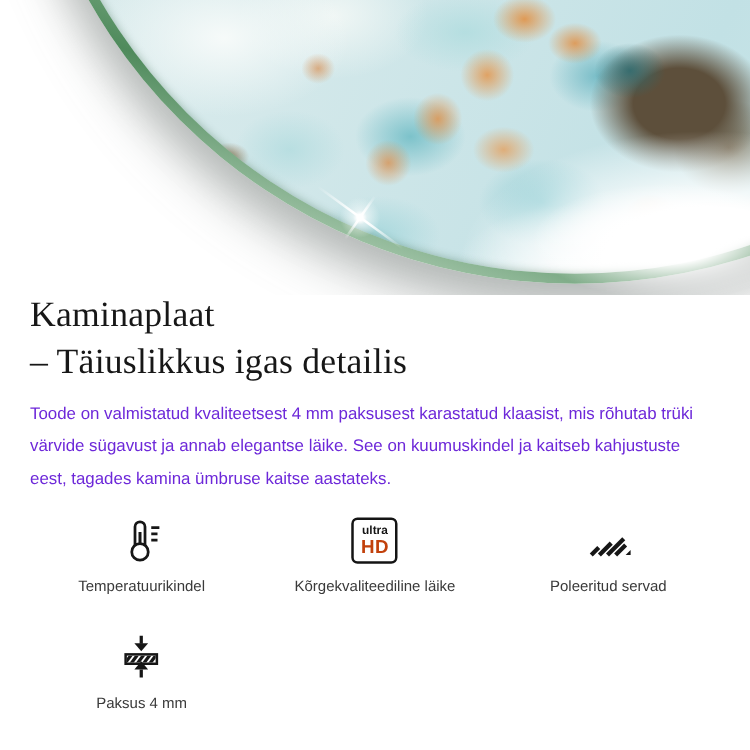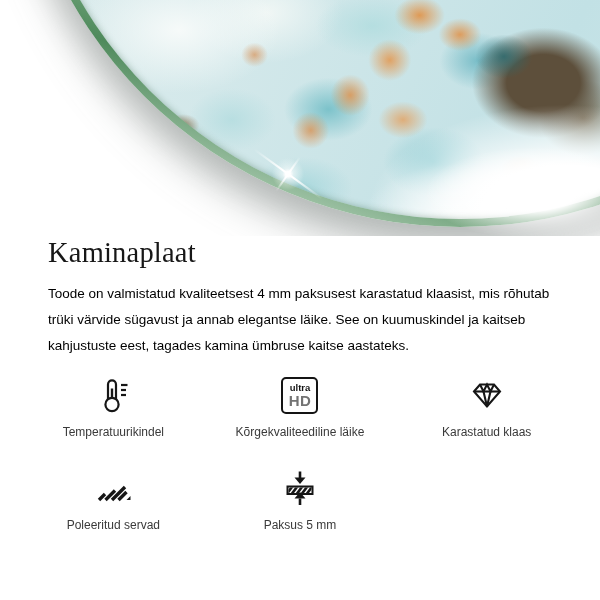--- a/index.html
+++ b/index.html
@@ -56,52 +56,52 @@
   .sparkle { position: absolute; left: 244px; top: 130px; width: 88px; height: 88px; pointer-events: none;
     background: radial-gradient(circle at 50% 50%, rgba(255,255,255,1) 0 4%, rgba(255,255,255,.55) 9%, rgba(255,255,255,0) 26%); }
   .sparkle::before { content: ""; position: absolute; left: 50%; top: 50%; width: 84px; height: 2.2px;
     transform: translate(-50%,-50%) rotate(36deg);
     background: linear-gradient(90deg, rgba(255,255,255,0), #fff 42% 58%, rgba(255,255,255,0)); }
   .sparkle::after { content: ""; position: absolute; left: 50%; top: 50%; width: 42px; height: 1.8px;
     transform: translate(-50%,-50%) rotate(-55deg);
     background: linear-gradient(90deg, rgba(255,255,255,0), #fff 42% 58%, rgba(255,255,255,0)); }
 
   
-  .content { padding: 0 48px; }
+  .content { padding: 0 24px; }
   h1 { font-family: "Liberation Serif", serif; font-weight: 400; color: #171717;
        font-size: 28.5px; line-height: 37px; margin-top: -2px; letter-spacing: .2px; }
-  .desc { margin-top: 10px; font-size: 13.5px; line-height: 26px; color: #000000; max-width: 532px; }
+  .desc { margin-top: 10px; font-size: 13.5px; line-height: 26px; color: #6d28d9; max-width: 532px; }
 
   .features { margin: 14px 20px 0; display: grid; grid-template-columns: repeat(3, 1fr);
               row-gap: 27px; }
   .feature { display: flex; flex-direction: column; align-items: center; }
   .ficon { height: 44px; display: flex; align-items: center; justify-content: center; color: #161616; }
   .flabel { margin-top: 8px; font-size: 12px; color: #3a3a3a; }
 
   .uhd-box { width: 37px; height: 37px; border: 2.6px solid #141414; border-radius: 5px;
     display: flex; flex-direction: column; align-items: center; justify-content: center; }
   .uhd-top { font-size: 9.5px; font-weight: 600; line-height: 10px; color: #141414; }
-  .uhd-bottom { font-size: 15px; font-weight: 800; line-height: 15px; color: #737373; letter-spacing: .3px; }
+  .uhd-bottom { font-size: 15px; font-weight: 800; line-height: 15px; color: #c2410c; letter-spacing: .3px; }
 
   svg { display: block; }
 </style>
 </head>
 <body>
 
 <div class="hero">
   <div class="plate-wrap">
     <div class="plate-art"></div>
   </div>
   <div class="hero-fade"></div>
   <div class="sparkle"></div>
 </div>
 
 <div class="content">
   <h1><span>Kaminaplaat</span><br>
-    </h1>
+    <span>– Täiuslikkus igas detailis</span></h1>
   <p class="desc">Toode on valmistatud kvaliteetsest 4 mm paksusest karastatud klaasist, mis rõhutab trüki värvide sügavust ja annab elegantse läike. See on kuumuskindel ja kaitseb kahjustuste eest, tagades kamina ümbruse kaitse aastateks.</p>
 </div>
 
 <div class="features">
 
   <div class="feature">
     <div class="ficon">
       <svg width="40" height="40" viewBox="0 0 40 40" fill="none" stroke="#161616" stroke-width="2.2">
         <circle cx="19" cy="29.5" r="6.6"></circle>
         <path d="M15 24.6 V9.4 a4 4 0 0 1 8 0 V24.6"></path>
@@ -118,31 +118,20 @@
     <div class="ficon">
       <div class="uhd-box">
         <span class="uhd-top">ultra</span>
         <span class="uhd-bottom">HD</span>
       </div>
     </div>
     <div class="flabel">Kõrgekvaliteediline läike</div>
   </div>
 
 
-  <div class="feature">
-    <div class="ficon">
-      <svg width="42" height="40" viewBox="0 0 42 40" fill="none" stroke="#161616" stroke-width="2.1" stroke-linejoin="miter">
-        <path d="M8 16.5 L14 9.5 H28 L34 16.5 L21 31.5 Z"></path>
-        <path d="M8 16.5 H34"></path>
-        <path d="M14 9.5 L17.5 16.5 L21 9.5 L24.5 16.5 L28 9.5"></path>
-        <path d="M17.5 16.5 L21 31.5 L24.5 16.5"></path>
-      </svg>
-    </div>
-    <div class="flabel">Karastatud klaas</div>
-  </div>
 
   <div class="feature">
     <div class="ficon">
       <svg width="40" height="40" viewBox="0 0 40 40" fill="none" stroke="#161616" stroke-width="3.4">
         <line x1="6" y1="32" x2="12" y2="26"></line>
         <line x1="12.5" y1="32" x2="22" y2="22.5"></line>
         <line x1="19" y1="32" x2="32" y2="19"></line>
         <line x1="25.5" y1="32" x2="33.5" y2="24"></line>
         <path d="M33.5 32 H37.5 V28 Z" fill="#161616" stroke="none"></path>
       </svg>
@@ -163,16 +152,16 @@
           <line x1="6" y1="27" x2="13" y2="17.5"></line>
           <line x1="11" y1="27" x2="18" y2="17.5"></line>
           <line x1="16" y1="27" x2="23" y2="17.5"></line>
           <line x1="21" y1="27" x2="28" y2="17.5"></line>
           <line x1="26" y1="27" x2="33" y2="17.5"></line>
         </g>
         <polygon points="14.5,30.5 25.5,30.5 20,24" fill="#161616"></polygon>
         <line x1="20" y1="30.5" x2="20" y2="37" stroke="#161616" stroke-width="2.6"></line>
       </svg>
     </div>
-    <div class="flabel">Paksus 5 mm</div>
+    <div class="flabel">Paksus 4 mm</div>
   </div>
 
 </div>
 
 </body></html>

